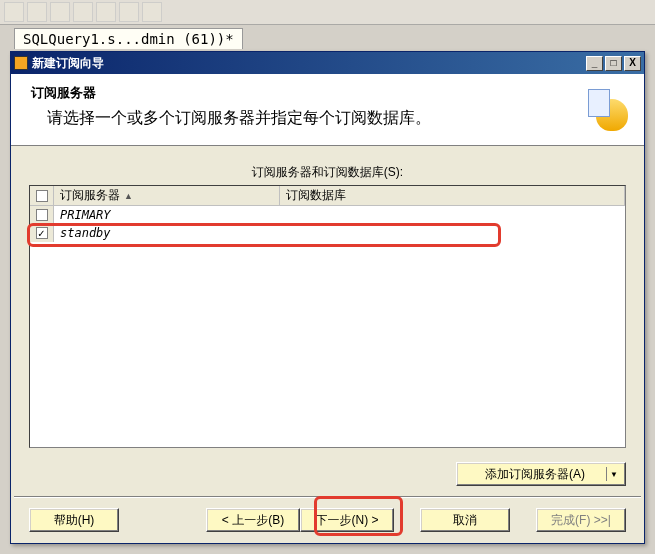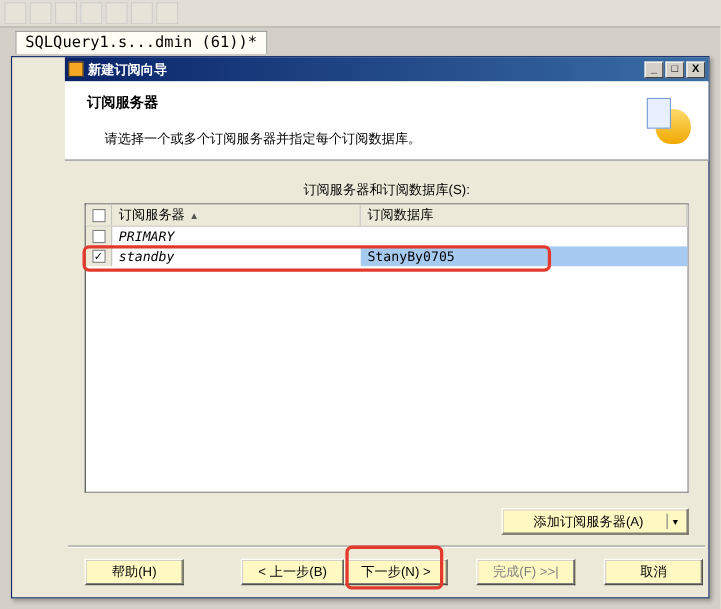--- a/index.html
+++ b/index.html
@@ -36,21 +36,20 @@
     }
     .wizard {
       position: absolute;
       top: 51px;
       left: 10px;
       right: 10px;
       bottom: 10px;
       background: #ece9d8;
       border: 1px solid #0a246a;
       box-shadow: 2px 2px 4px rgba(0,0,0,0.3);
-      padding-left: 48px;
     }
     .titlebar {
       height: 22px;
       background: linear-gradient(to right, #0a246a, #3a6ea5);
       display: flex;
       align-items: center;
       padding: 0 3px;
       color: #fff;
     }
     .titlebar-icon {
@@ -76,21 +75,21 @@
     }
     .header {
       background: #fff;
       border-bottom: 1px solid #808080;
       height: 72px;
       padding: 10px 16px;
       display: flex;
     }
     .header-text { flex: 1; }
     .header-title { font-weight: bold; font-size: 13px; padding-left: 4px;}
-    .header-sub { margin-top: 16px; padding-left: 20px; font-size: 12px; }
+    .header-sub { margin-top: 6px; padding-left: 20px; font-size: 16px; }
     .header-icon {
       width: 42px; height: 42px;
       align-self: center;
       position: relative;
     }
     .header-icon-cylinder {
       position: absolute;
       right: 0; bottom: 0;
       width: 32px; height: 32px;
       background: linear-gradient(to bottom,#fddb6d,#f0a800);
@@ -300,21 +299,20 @@
             <div class="chk"></div>
           </div>
           <div class="td-1">PRIMARY</div>
           <div class="td-2"></div>
         </div>
         <div class="tr selected">
           <div class="td-chk">
             <div class="chk">✓</div>
           </div>
           <div class="td-1">standby</div>
-          <div class="td-2">StanyBy0705</div>
         </div>
       </div>
       <div class="highlight-box highlight-row"></div>
     </div>
   </div>
 
   <div class="add-row">
     <button class="btn dropdown-btn">
       <span>添加订阅服务器(A)</span>
       <span class="dropdown-arrow">▼</span>
@@ -323,18 +321,18 @@
 
   <div class="separator"></div>
 
   <div class="footer">
     <button class="btn">帮助(H)</button>
     <div class="footer-spacer"></div>
     <div class="btn-group">
       <button class="btn">&lt; 上一步(B)</button>
       <button class="btn">下一步(N) &gt;</button>
     </div>
+    <button class="btn">取消</button>
     <button class="btn disabled">完成(F) &gt;&gt;|</button>
-    <button class="btn">取消</button>
   </div>
 
   <div class="highlight-next"></div>
 </div>
 
 </body></html>

